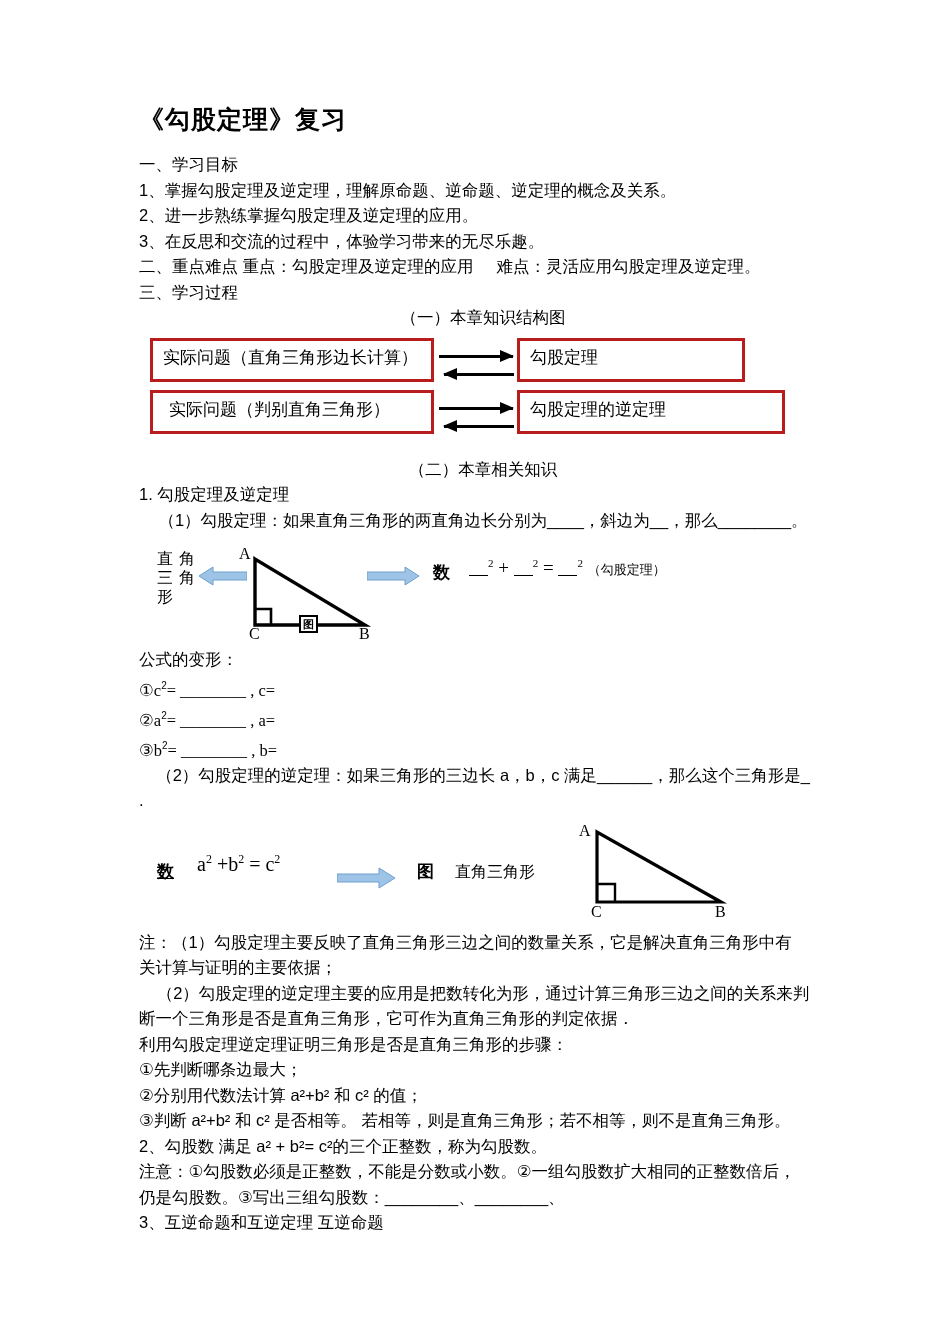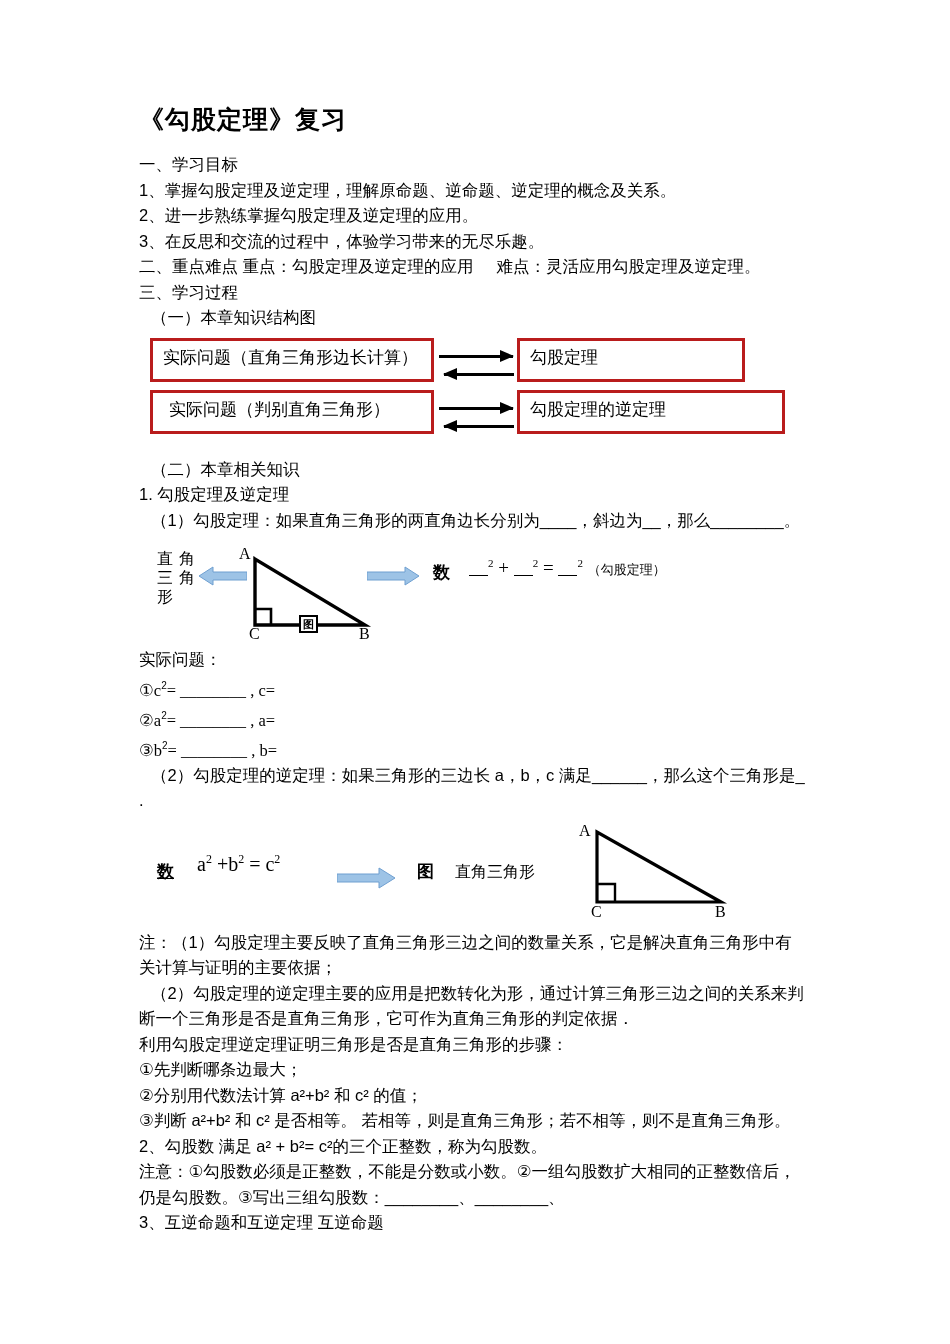--- a/index.html
+++ b/index.html
@@ -29,21 +29,21 @@
   }
 
   
   .line{
     font-size:16.5px;
     line-height:25.5px;
     white-space:pre-wrap;
     margin:0;
   }
   .line.b{font-weight:normal;}
-  .indent1{padding-left:12px;}
+  .indent1{padding-left:12px;text-align:center;}
 
   .serif{font-family:"Liberation Serif","DejaVu Serif",serif;}
   .small-sup{font-size:10px;vertical-align:super;}
 
   
   .struct{
     position:relative;
     height:116px;
     margin:6px 0 4px 0;
   }
@@ -218,21 +218,21 @@
       <div class="d1-num">数</div>
 
       <div class="d1-formula">
         <span class="u"></span><sup>2</sup>
         + <span class="u"></span><sup>2</sup>
         = <span class="u"></span><sup>2</sup>
         <span class="note">（勾股定理）</span>
       </div>
     </div>
 
-    <div class="line">实际问题：</div>
+    <div class="line">公式的变形：</div>
     <div class="line"><span class="serif">①c</span><sup class="small-sup">2</sup><span class="serif">= ________ , c=</span></div>
     <div class="line"><span class="serif">②a</span><sup class="small-sup">2</sup><span class="serif">= ________ , a=</span></div>
     <div class="line"><span class="serif">③b</span><sup class="small-sup">2</sup><span class="serif">= ________ , b=</span></div>
 
     <div class="line indent1">（2）勾股定理的逆定理：如果三角形的三边长 a，b，c 满足______，那么这个三角形是_</div>
     <div class="line">.</div>
 
     <div class="diagram2">
       <div class="d2-num"><u class="ul">数</u></div>
 

